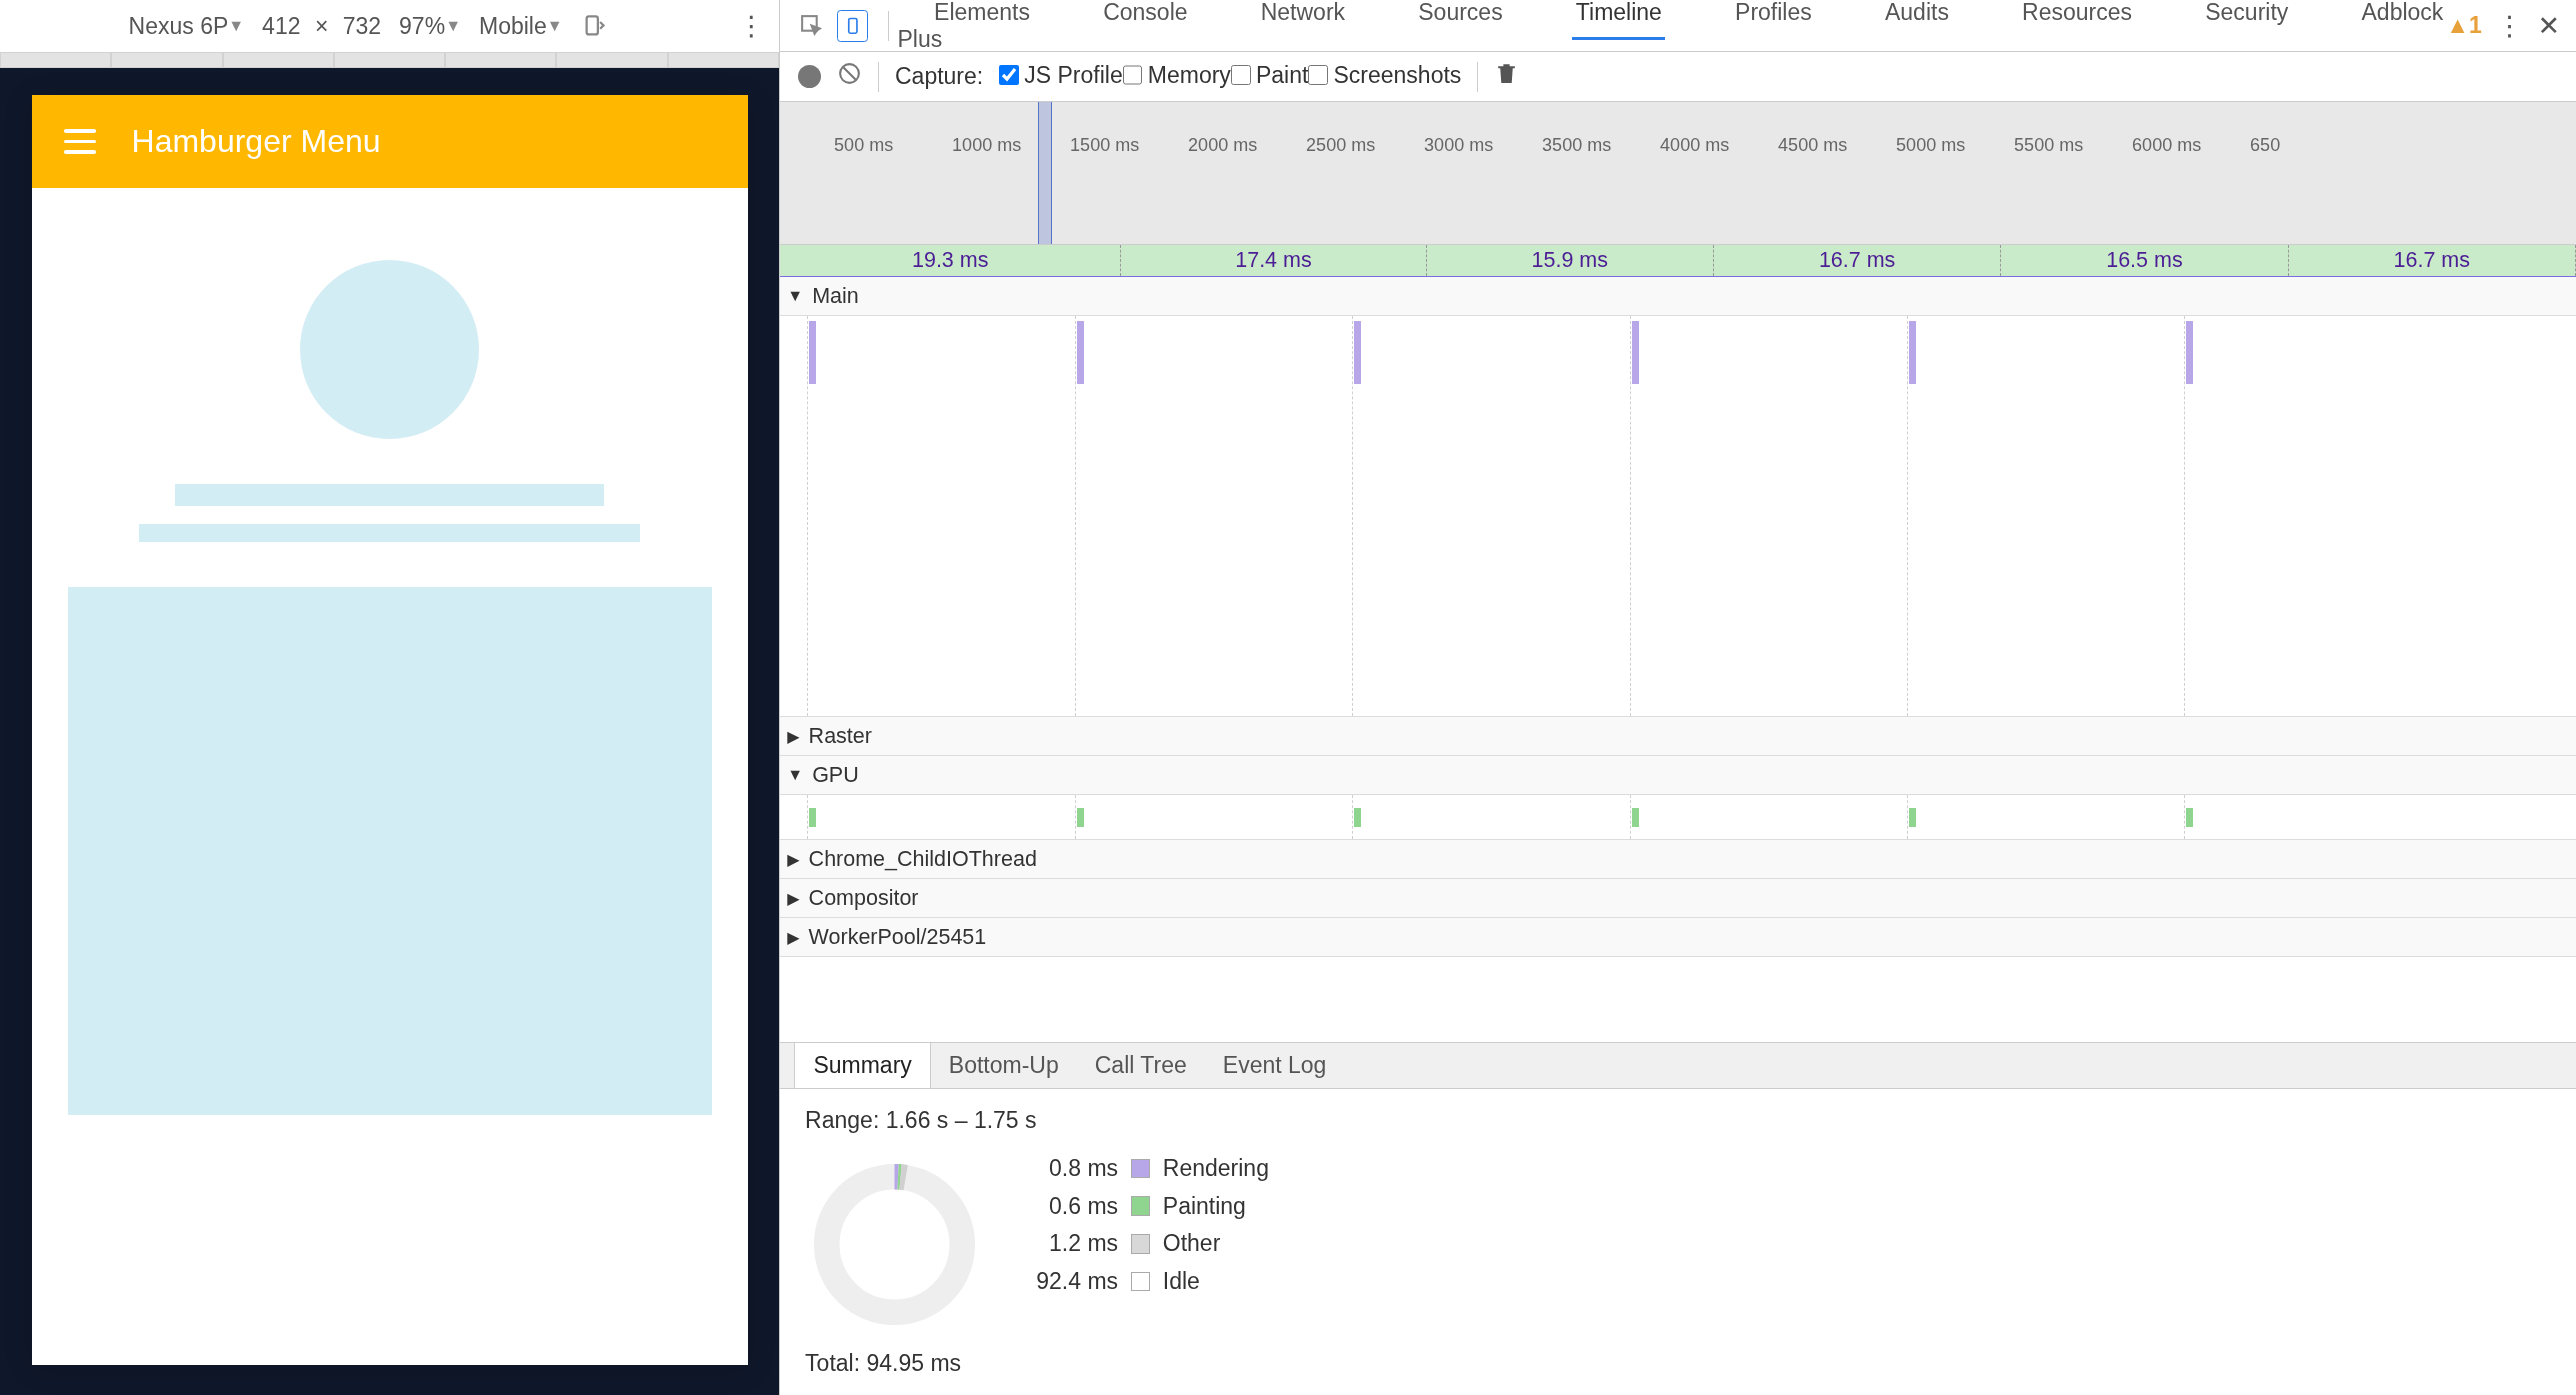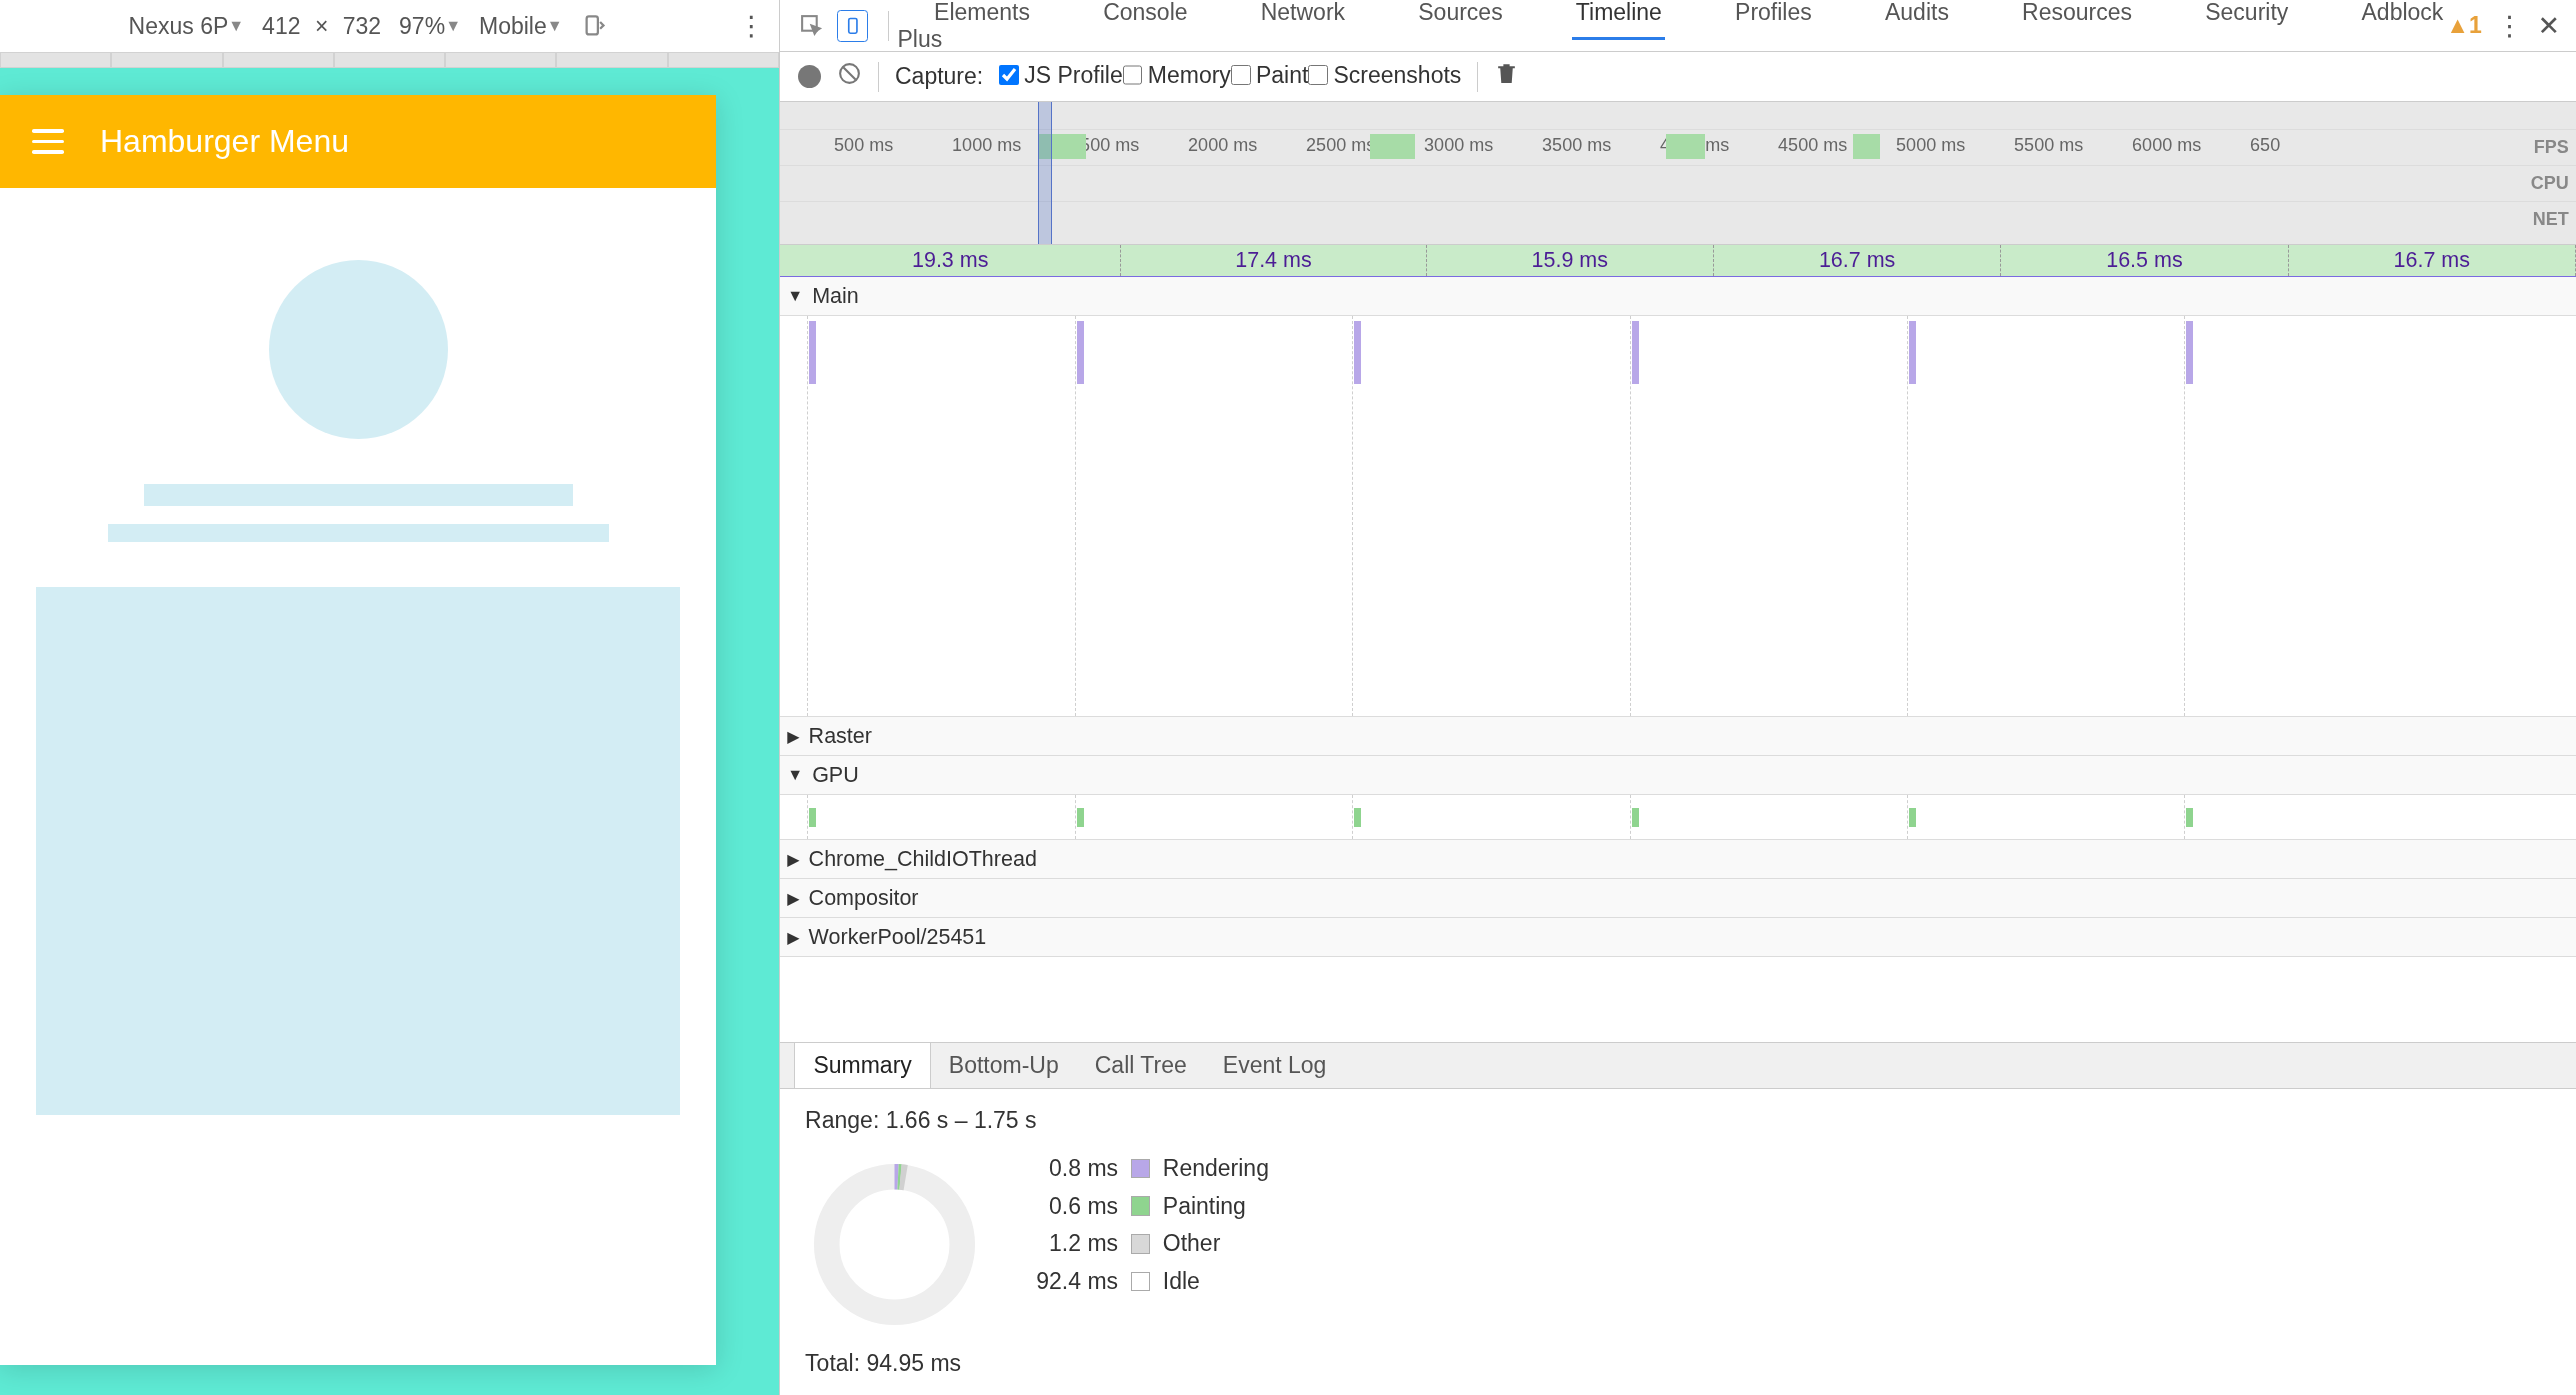--- a/index.html
+++ b/index.html
@@ -11,21 +11,21 @@
 .device-toolbar .spacer { flex: 1; }
 .device-toolbar .item { margin: 12px 9px; display: inline-flex; align-items: center; }
 .device-toolbar .drop::after { content: " ▼"; font-size: 16px; color: #888; }
 .device-toolbar .dim-x { margin: 0 5.4px; }
 .rotate-icon svg { width: 27px; height: 27px; }
 .menu-dots { font-size: 27px; color: #555; margin-left: 16px; }
 
 .tab-strips { height: 16px; background: #e3e3e3; display: flex; }
 .tab-strips div { flex: 1; border: 0.9px solid #d2d2d2; }
 
-.device-stage { flex: 1; display: flex; padding-top: 27px; background: #5eead4; }
+.device-stage { flex: 1; display: flex; justify-content: center; padding-top: 27px; background: #0f172a; }
 .device-frame { width: 716px; height: 1270px; background: #fff; box-shadow: 0 3.6px 27px rgba(0,0,0,0.15); }
 .app-bar { height: 93px; background: #ffb700; display: flex; align-items: center; padding: 0 32px; color: #fff; }
 .hamburger-icon { width: 32px; height: 25px; display: flex; flex-direction: column; justify-content: space-between; margin-right: 36px; }
 .hamburger-icon span { height: 3.6px; background: #fff; border-radius: 1.8px; }
 .app-title { font-size: 32px; font-weight: 400; }
 
 .app-body { padding: 36px; display: flex; flex-direction: column; align-items: center; }
 .skel-circle { width: 179px; height: 179px; border-radius: 50%; background: #d3edf4; margin: 36px 0 45px; }
 .skel-line1 { width: 429px; height: 21.5px; background: #d3edf4; margin-bottom: 18px; }
 .skel-line2 { width: 501px; height: 18px; background: #d3edf4; margin-bottom: 45px; }
@@ -206,35 +206,20 @@
         <span style="left: 526px; text-align: center;">2500 ms</span>
         <span style="left: 644px;">3000 ms</span>
         <span style="left: 762px;">3500 ms</span>
         <span style="left: 880px;">4000 ms</span>
         <span style="left: 998px;">4500 ms</span>
         <span style="left: 1116px;">5000 ms</span>
         <span style="left: 1234px;">5500 ms</span>
         <span style="left: 1352px;">6000 ms</span>
         <span style="left: 1470px;">650</span>
       </div>
-    <div class="ov-lanes">
-      <div class="ov-lane">
-        <span class="ov-lane-label">FPS</span>
-        <div class="ov-bar" style="left:259px;width:47px"></div>
-        <div class="ov-bar" style="left:590px;width:45px"></div>
-        <div class="ov-bar" style="left:886px;width:39px"></div>
-        <div class="ov-bar" style="left:1073px;width:27px"></div>
-      </div>
-      <div class="ov-lane">
-          <span class="ov-lane-label">CPU</span>
-        </div>
-      <div class="ov-lane">
-          <span class="ov-lane-label">NET</span>
-        </div>
-    </div>
     <div class="ov-sel"></div>
   </div>
 
   <div class="frame-bar" id="frame-bar">
       <div class="frame-seg" style="width: 19%;">19.3 ms</div>
       <div class="frame-seg" style="width: 17%;">17.4 ms</div>
       <div class="frame-seg" style="width: 16%;">15.9 ms</div>
       <div class="frame-seg" style="width: 16%;">16.7 ms</div>
       <div class="frame-seg" style="width: 16%;">16.5 ms</div>
       <div class="frame-seg" style="width: 16%;">16.7 ms</div>

